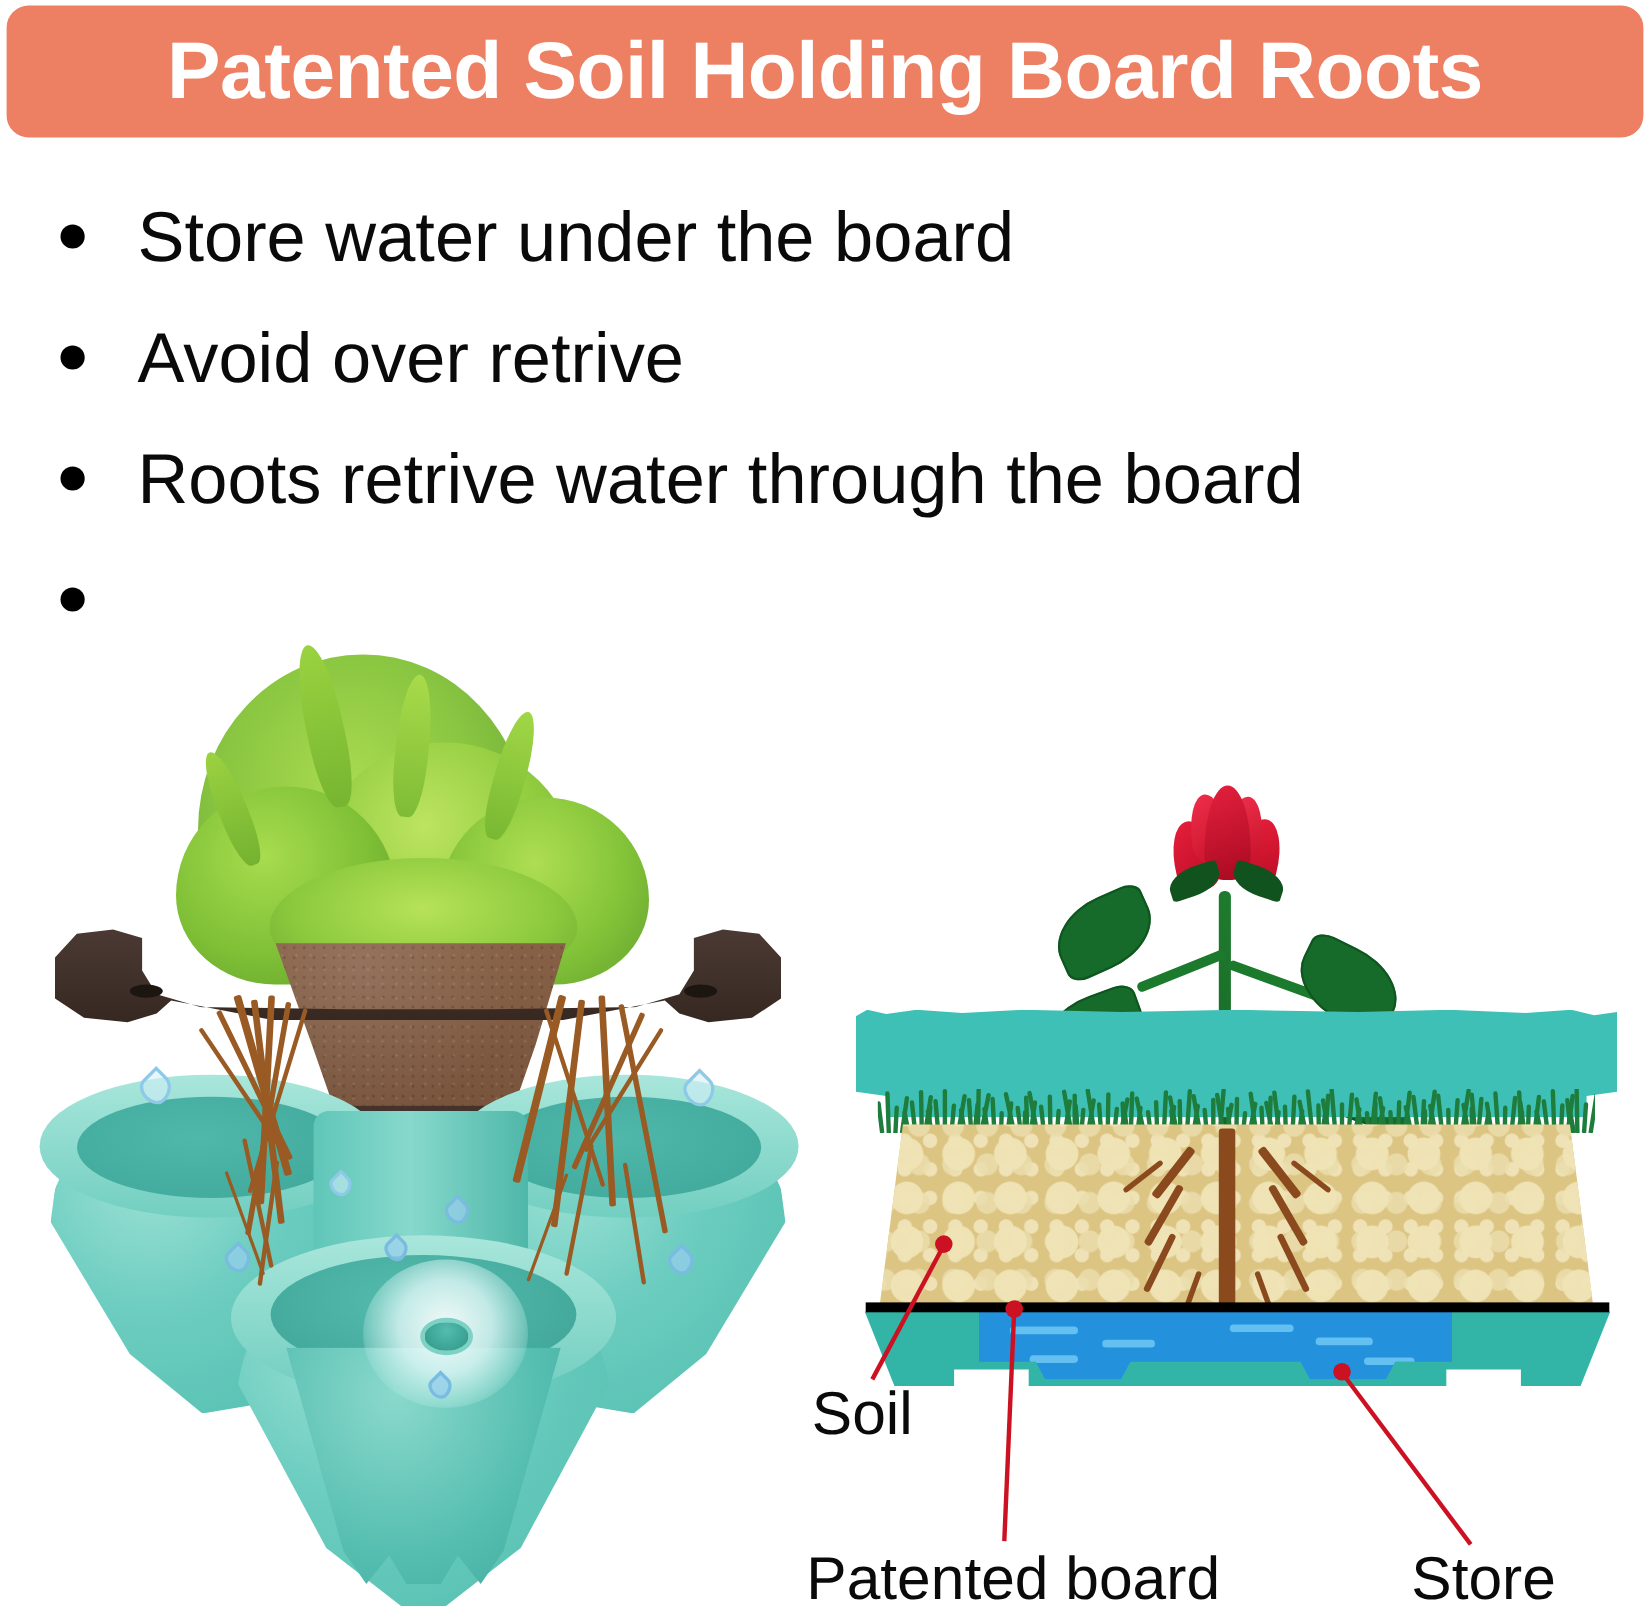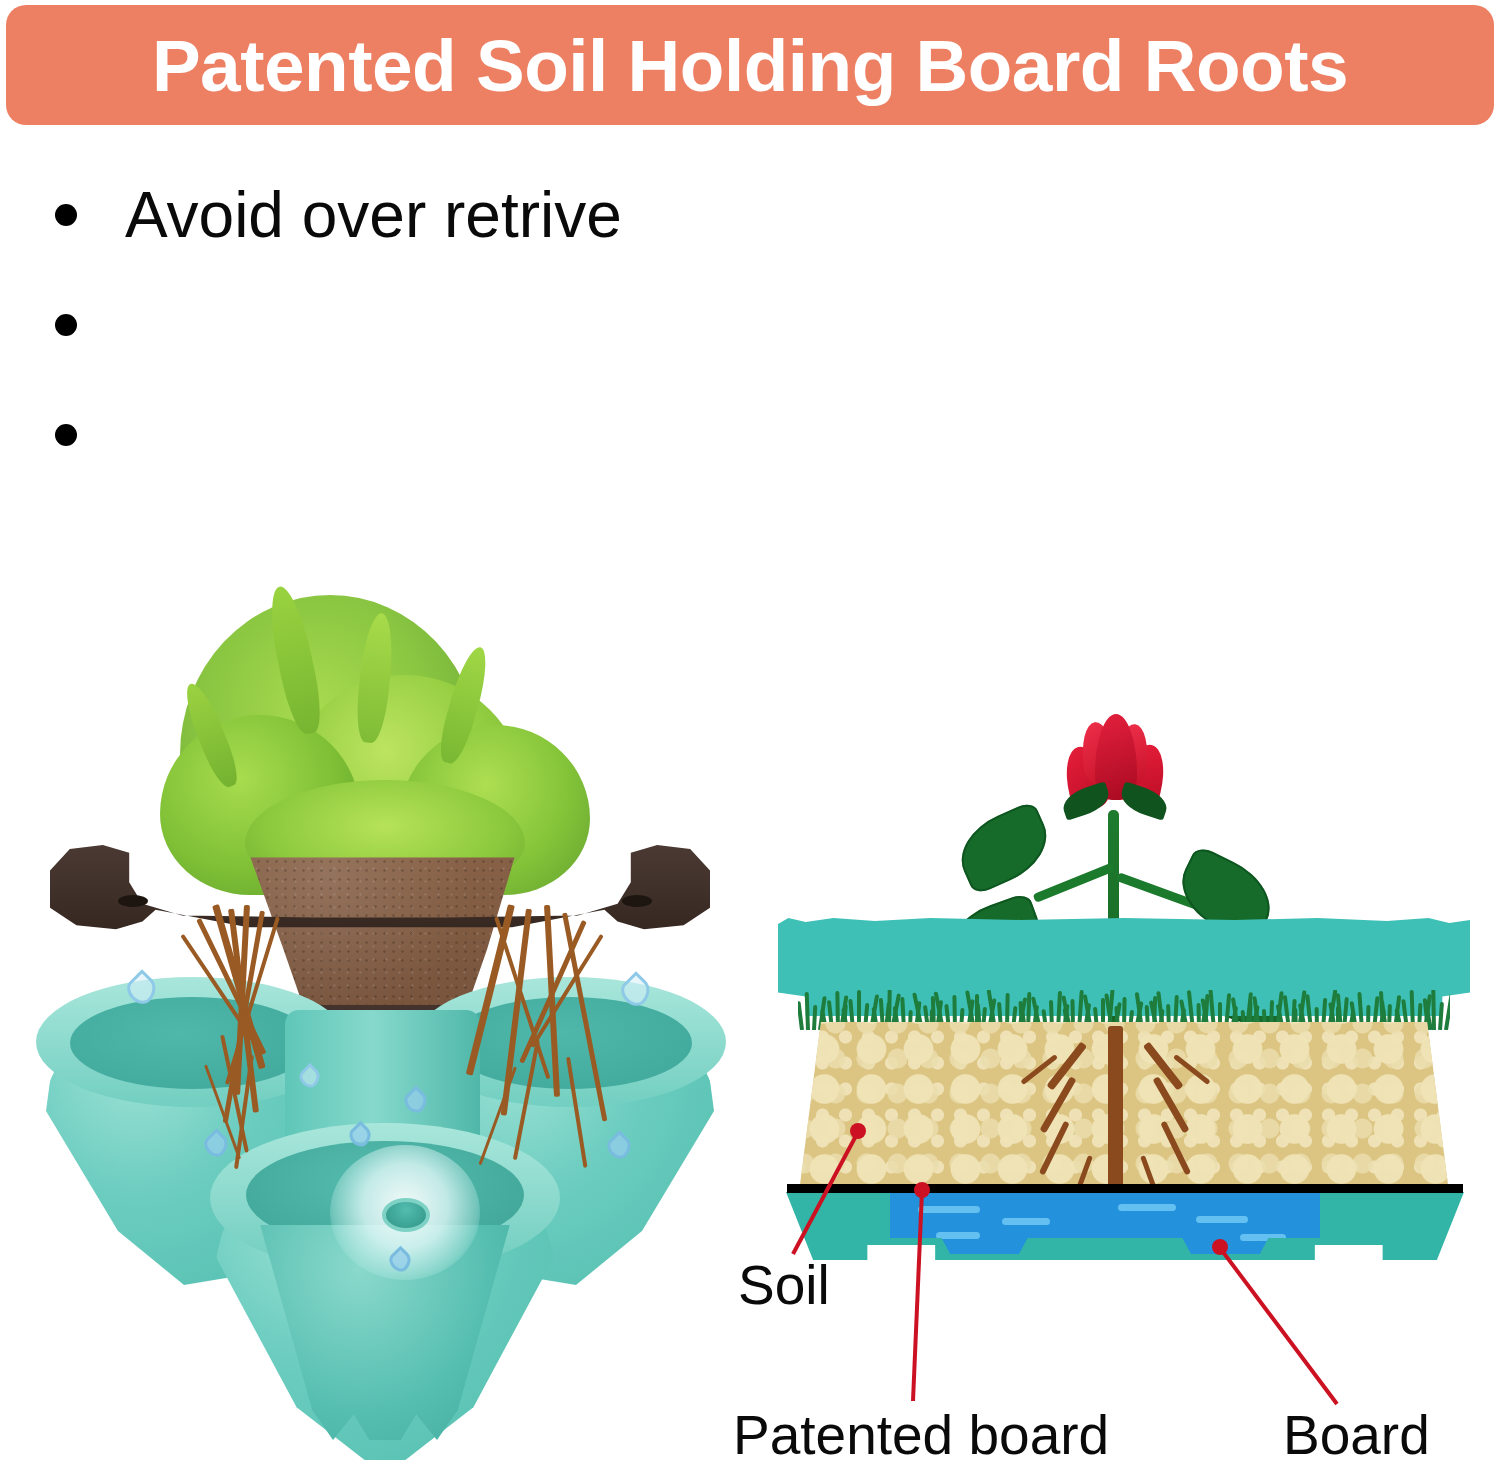--- a/index.html
+++ b/index.html
@@ -375,24 +375,29 @@
 </head>
 <body>
 
 <div id="header-banner">
   <div id="banner-title">Patented Soil Holding Board Roots</div>
 </div>
 
 <div id="feature-list">
   <div class="feature-item">
     <span class="feature-bullet"></span>
-    <span class="feature-text">Avoid over retrive</span>
+    <span class="feature-text">Store water under the board</span>
   </div>
   <div class="feature-item">
     <span class="feature-bullet"></span>
+    <span class="feature-text">Avoid over retrive</span>
+  </div>
+  <div class="feature-item">
+    <span class="feature-bullet"></span>
+    <span class="feature-text">Roots retrive water through the board</span>
   </div>
   <div class="feature-item">
     <span class="feature-bullet"></span>
   </div>
 </div>
 
 <div id="left-photo">
 
   <div class="leafcluster" style="left:150px; top:10px; width:300px; height:290px;
               background: radial-gradient(ellipse at 45% 40%, #A6D94A 0%, #86C43B 48%, #5E9E2C 100%);
@@ -702,13 +707,13 @@
 
   <line x1="922" y1="1191" x2="913" y2="1401" stroke="#CC1122" stroke-width="4"></line>
   <circle cx="922" cy="1190" r="8" fill="#CC1122"></circle>
 
   <line x1="1220" y1="1248" x2="1337" y2="1404" stroke="#CC1122" stroke-width="4"></line>
   <circle cx="1220" cy="1247" r="8" fill="#CC1122"></circle>
 </svg>
 
 <div class="diagram-label" style="left:738px; top:1258px;">Soil</div>
 <div class="diagram-label" style="left:733px; top:1408px;">Patented board</div>
-<div class="diagram-label" style="left:1283px; top:1408px;">Board</div>
+<div class="diagram-label" style="left:1283px; top:1408px;">Store</div>
 
 </body></html>

